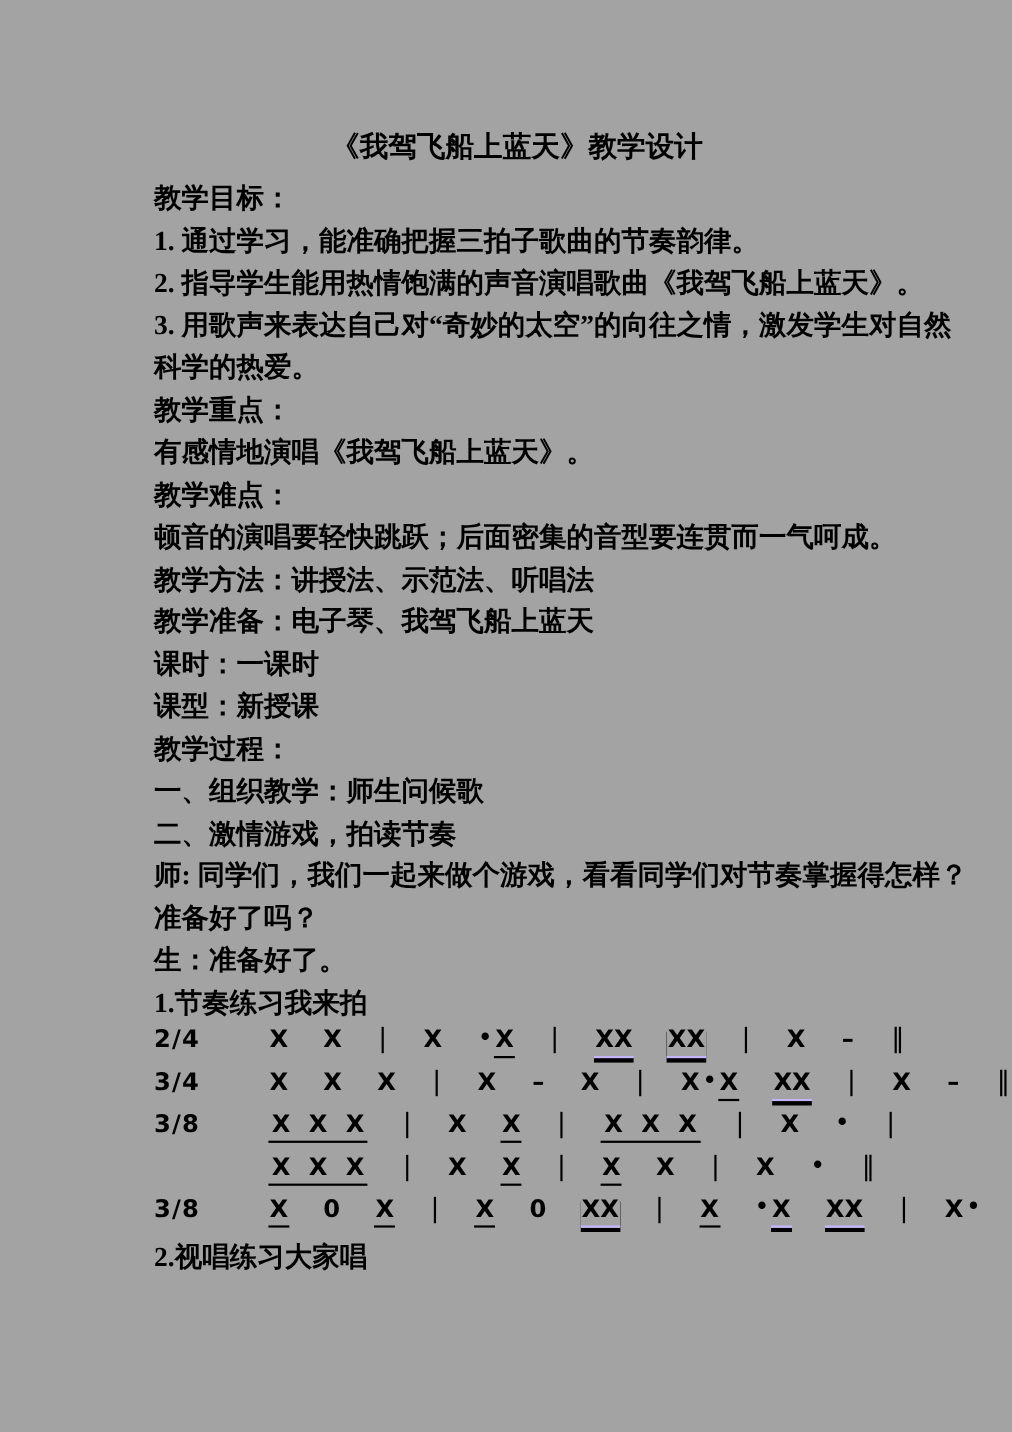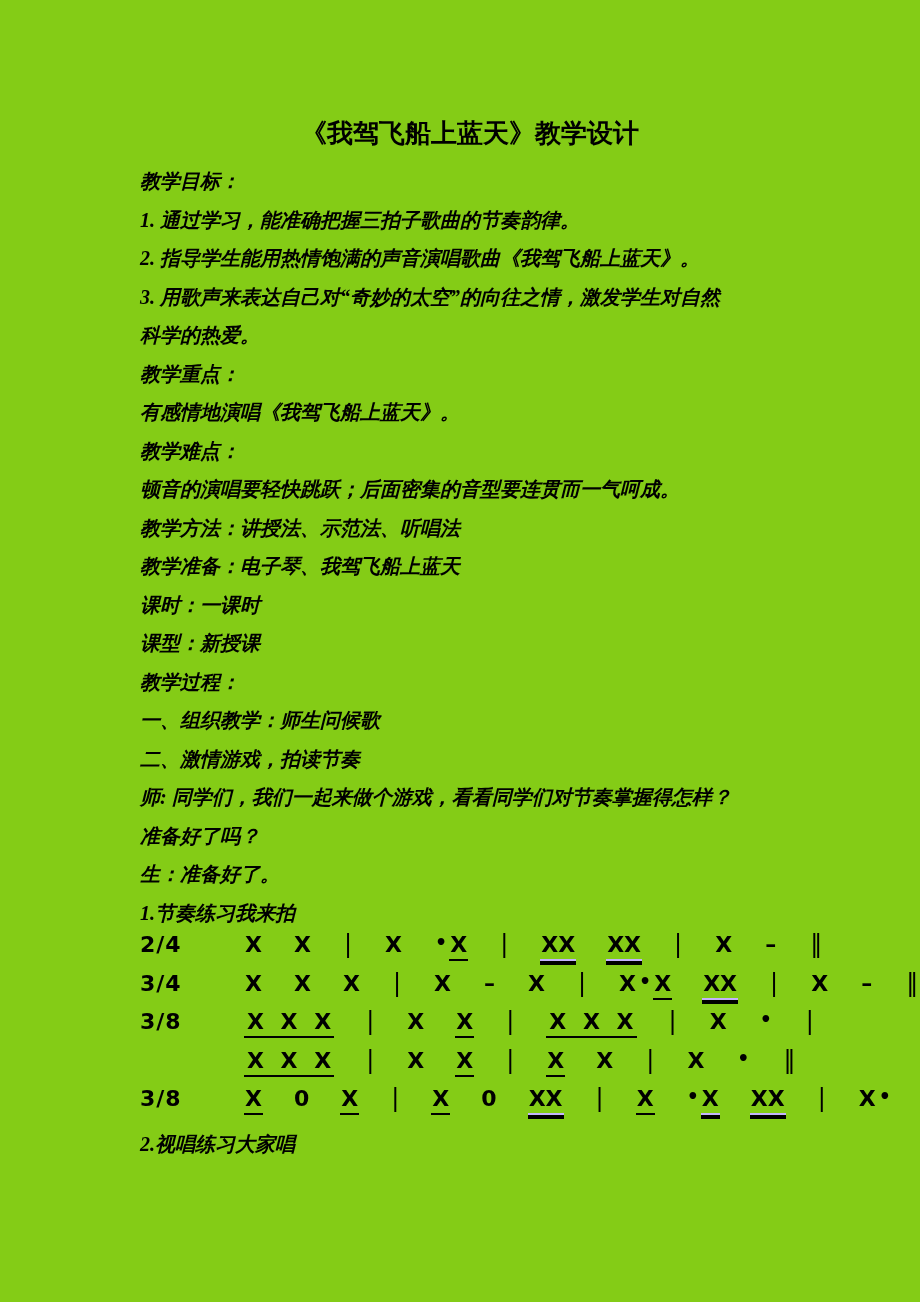--- a/index.html
+++ b/index.html
@@ -1,35 +1,34 @@
 <!DOCTYPE html>
 <html><head>
 <meta charset="utf-8">
 <style>
   html,body{margin:0;padding:0;background:#fff;}
   .page{
     position:relative;
     width:920px;height:1302px;
-    background:#84cc16;color:#000;
+    background:#a3a3a3;color:#000;
     overflow:hidden;
     font-family:"Liberation Serif", serif;
   }
   .content{padding:114px 120px 0 140px;}
   .title{
     height:39px;line-height:39px;
     text-align:center;
     font-size:26px;font-weight:700;
     margin-bottom:9px;
     white-space:nowrap;
   }
   .line{
     height:38.5px;line-height:38.5px;
-    font-size:20px;font-weight:600;
+    font-size:25px;font-weight:600;
     white-space:nowrap;
-    font-style:italic;
   }
   
   .rhythm-line{
     height:38.5px;
     display:flex;align-items:baseline;column-gap:30px;
     font-family:"DejaVu Sans", sans-serif;
     font-size:22px;font-weight:700;
     white-space:pre;
   }
   .sig{flex:0 0 74px;letter-spacing:1px;}

